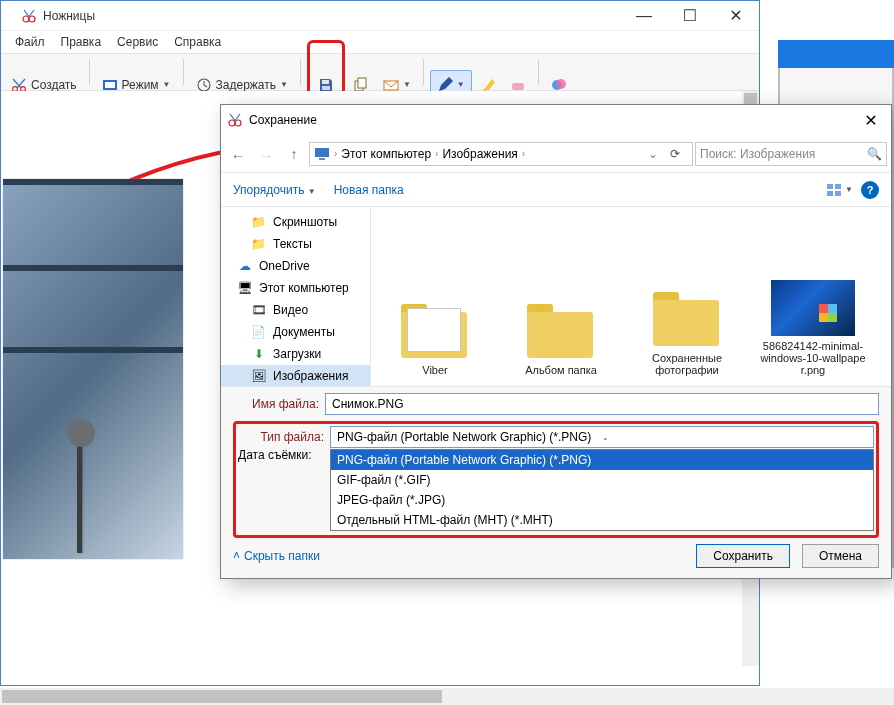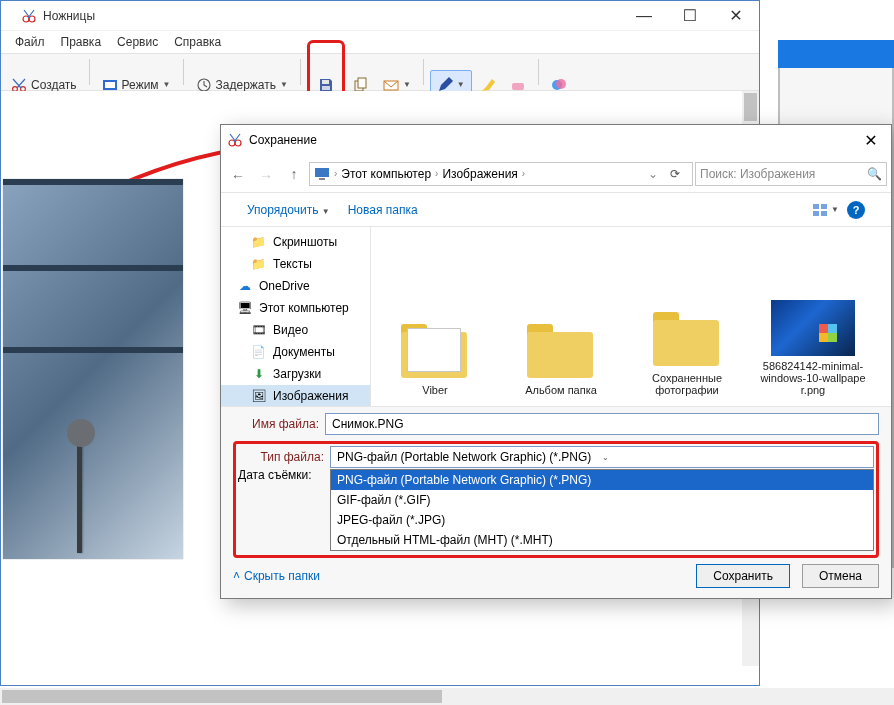--- a/index.html
+++ b/index.html
@@ -26,33 +26,33 @@
   .shot-img { position:absolute; left:2px; top:88px; width:180px; height:380px; background:linear-gradient(135deg,#8aa4bf 0%, #516b86 50%, #c7d5e2 100%); box-shadow:0 0 1px #999;}
   .shot-img .bar { position:absolute; left:0; right:0; height:6px; background:#2b3d50; }
   .shot-img .needle { position:absolute; left:74px; bottom:6px; width:5px; height:110px; background:#3a3d40; box-shadow:1px 0 2px rgba(0,0,0,.3);}
   .shot-img .needle::after{content:"";position:absolute;left:-10px;top:-24px;width:28px;height:28px;border-radius:50%;background:#6a6e72;}
   .arrow-red { position:absolute; left:84px; top:40px; pointer-events:none; }
 
   .scroll-v { position:absolute; right:0; top:0; bottom:17px; width:17px; background:#f0f0f0; }
   .scroll-v .thumb{ position:absolute; top:2px; left:2px; right:2px; height:28px; background:#c2c2c2;}
 
   
-  .dialog { position:absolute; left:220px; top:124px; width:672px; height:475px; background:#fff; border:1px solid #7a7a7a; box-shadow:6px 6px 20px rgba(0,0,0,.25); display:flex; flex-direction:column;}
+  .dialog { position:absolute; left:220px; top:104px; width:672px; height:475px; background:#fff; border:1px solid #7a7a7a; box-shadow:6px 6px 20px rgba(0,0,0,.25); display:flex; flex-direction:column;}
   .dlg-title { height:30px; display:flex; align-items:center; padding-left:6px; }
   .dlg-title .title { flex:1; font-size:12px;}
   .dlg-title .close { width:40px; height:30px; display:flex; align-items:center; justify-content:center; font-size:16px;}
   .dlg-nav { height:38px; border-bottom:1px solid #e5e5e5; display:flex; align-items:center; padding:0 4px; gap:2px;}
   .nav-btn { width:26px; height:26px; display:flex; align-items:center; justify-content:center; color:#666; border-radius:2px; font-size:14px;}
   .crumb-box { flex:1; height:24px; border:1px solid #c8c8c8; display:flex; align-items:center; padding:0 4px; gap:4px; font-size:12px; background:#fff;}
   .crumb-box span.sep{ color:#888; font-size:10px;}
   .refresh { width:26px; text-align:center; color:#555;}
   .search-box { width:192px; height:24px; border:1px solid #c8c8c8; display:flex; align-items:center; padding:0 4px; color:#888; font-size:12px;}
   .search-box .mag { margin-left:auto; color:#555;}
 
-  .dlg-tool { height:34px; border-bottom:1px solid #e5e5e5; display:flex; align-items:center; padding:0 26px; gap:18px; font-size:12px;}
+  .dlg-tool { height:34px; border-bottom:1px solid #e5e5e5; display:flex; align-items:center; padding:0 12px; gap:18px; font-size:12px;}
   .dlg-tool .right { margin-left:auto; display:flex; gap:8px; align-items:center;}
   .link { color:#0067c0; }
   .help-c{ width:18px;height:18px;border-radius:50%;background:#0067c0;color:#fff;display:flex;align-items:center;justify-content:center;font-size:11px;font-weight:bold;}
 
   .dlg-body { flex:1; display:flex; overflow:hidden;}
   .tree { width:150px; border-right:1px solid #e5e5e5; padding:4px 0; font-size:12px; overflow:hidden;}
   .tree-item { display:flex; align-items:center; gap:6px; padding:3px 6px 3px 16px; white-space:nowrap;}
   .tree-item.sel { background:#d0e4f5;}
   .tree-item .ti{ width:16px; height:16px; display:inline-flex; align-items:center; justify-content:center;}
   .tree-item.indent { padding-left:30px;}

